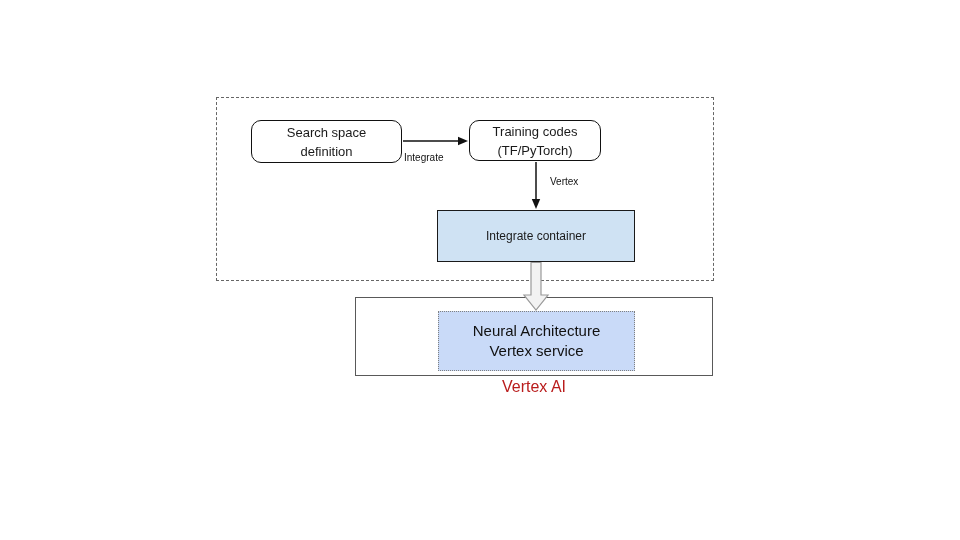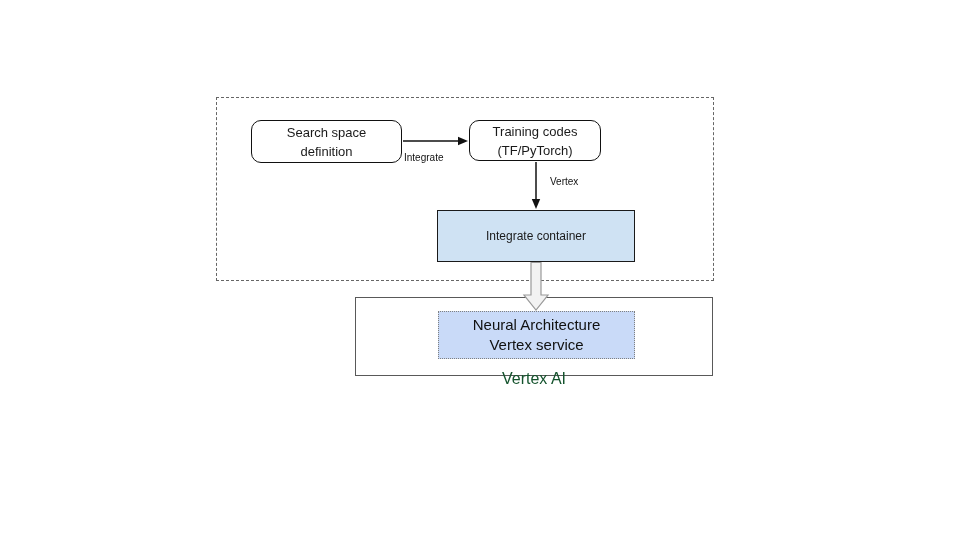--- a/index.html
+++ b/index.html
@@ -59,44 +59,44 @@
     position: absolute;
     left: 355px; top: 297px;
     width: 358px; height: 79px;
     border: 1px solid var(--border-gray, #595959);
     background: #ffffff;
     box-sizing: border-box;
     z-index: 2;
   }
   .nas-box {
     left: 438px; top: 311px;
-    width: 197px; height: 48px;
+    width: 197px; height: 60px;
     background: var(--box-lavender, #c9daf8);
     border: 1px dotted #808080;
     font-size: 15px;
     line-height: 20px;
     color: #111111;
     z-index: 3;
   }
   .edge-label {
     position: absolute;
     font-size: 10px;
     color: #111111;
     z-index: 4;
     white-space: nowrap;
   }
   .integrate-label { left: 404px; top: 152px; }
   .build-label { left: 550px; top: 176px; }
   .vertex-label {
     position: absolute;
-    left: 355px; top: 370px;
+    left: 355px; top: 378px;
     width: 358px;
     text-align: center;
     font-size: 16px;
-    color: #14532d;
+    color: #b91c1c;
     z-index: 2;
   }
   svg.arrow-layer {
     position: absolute;
     left: 0; top: 0;
     width: 960px; height: 540px;
     z-index: 5;
     pointer-events: none;
   }
 </style>

